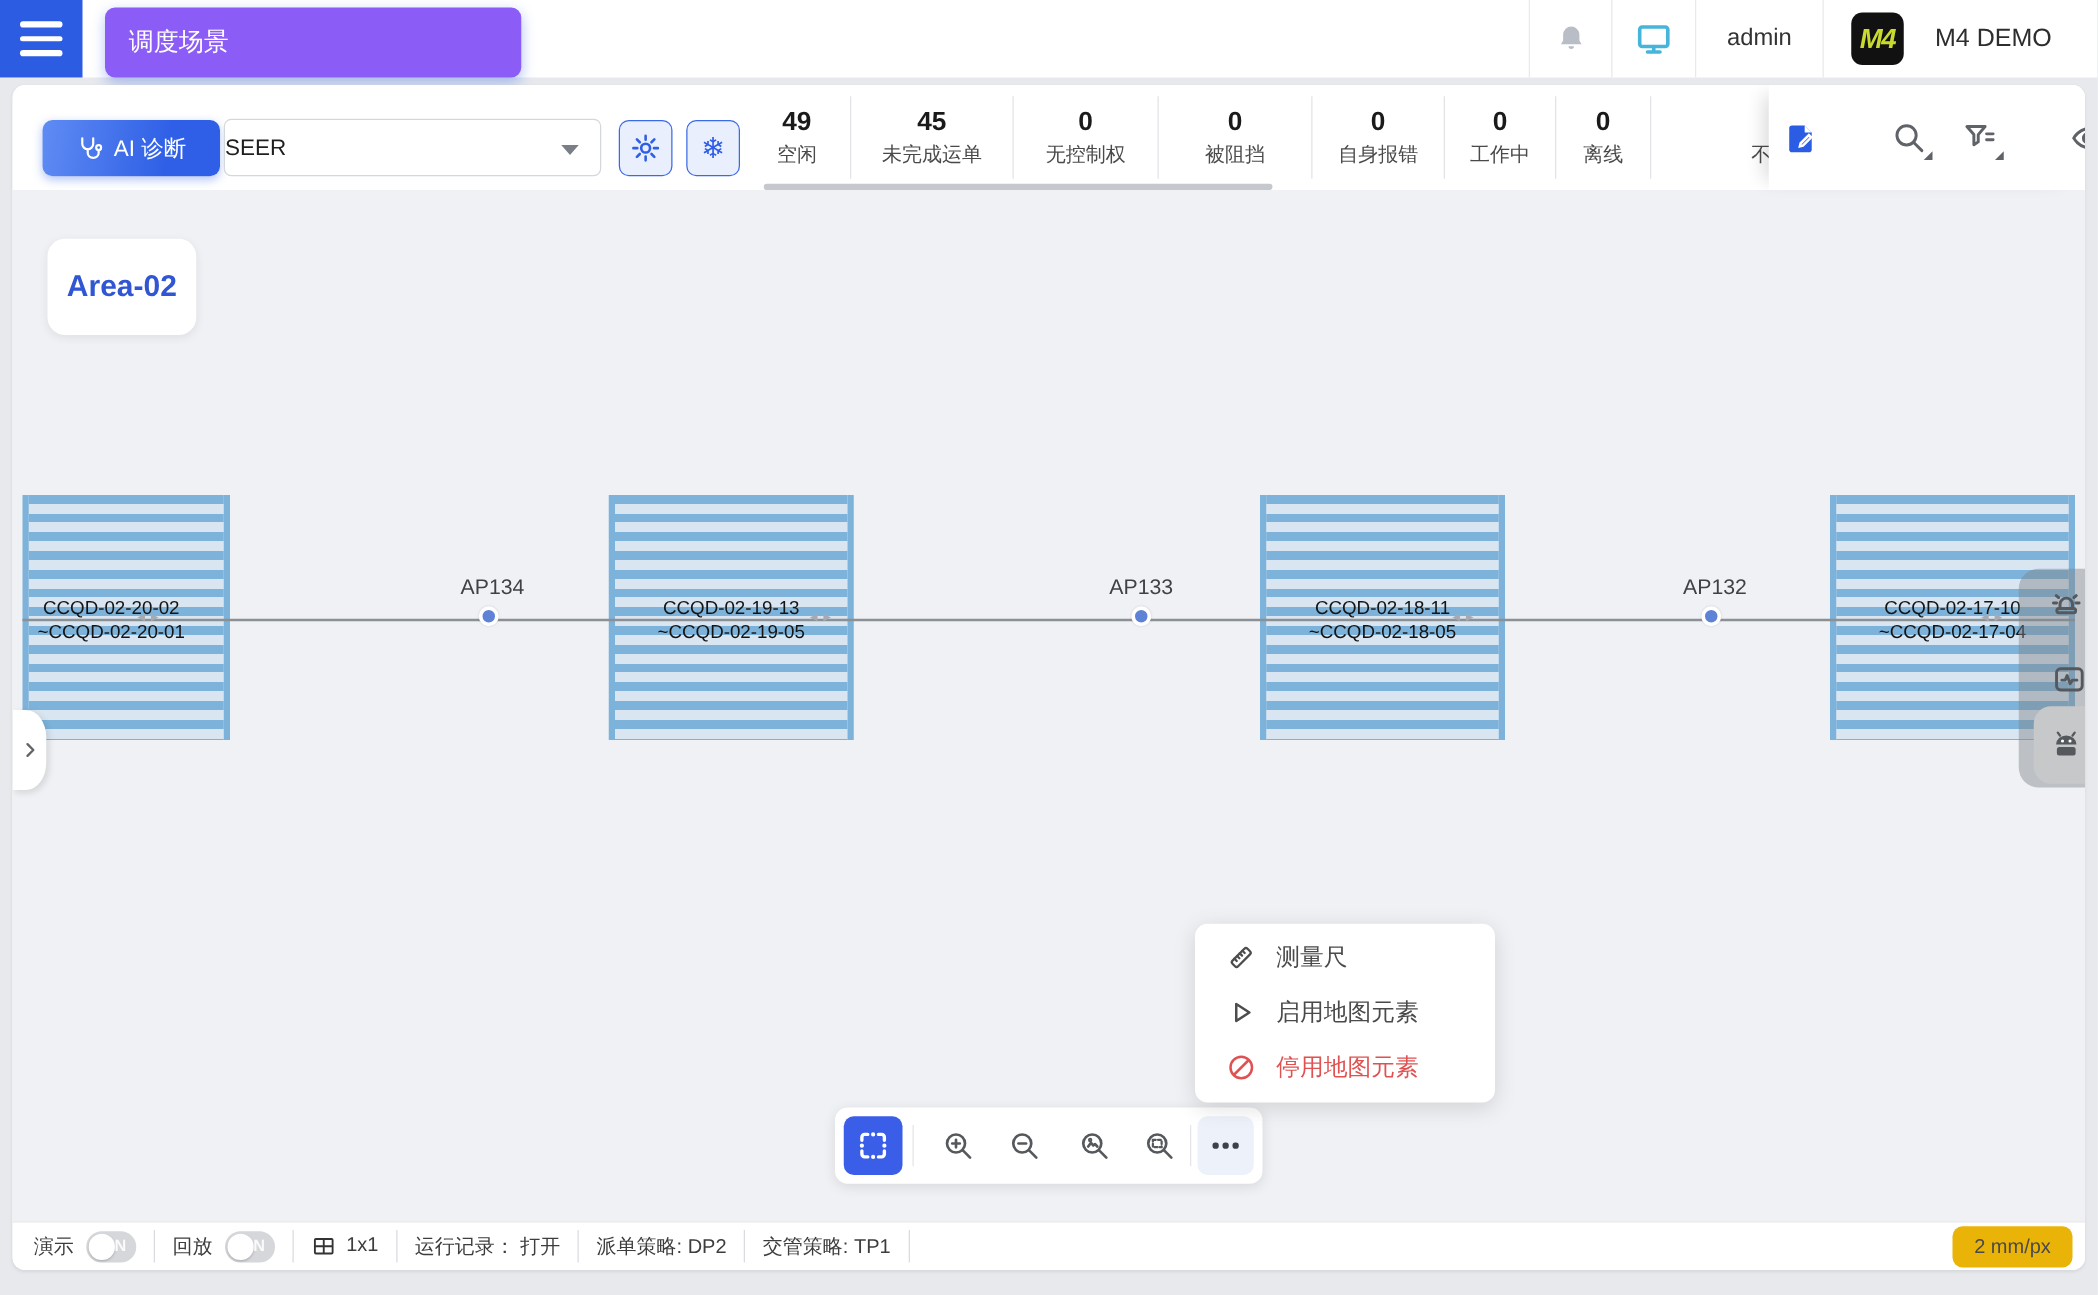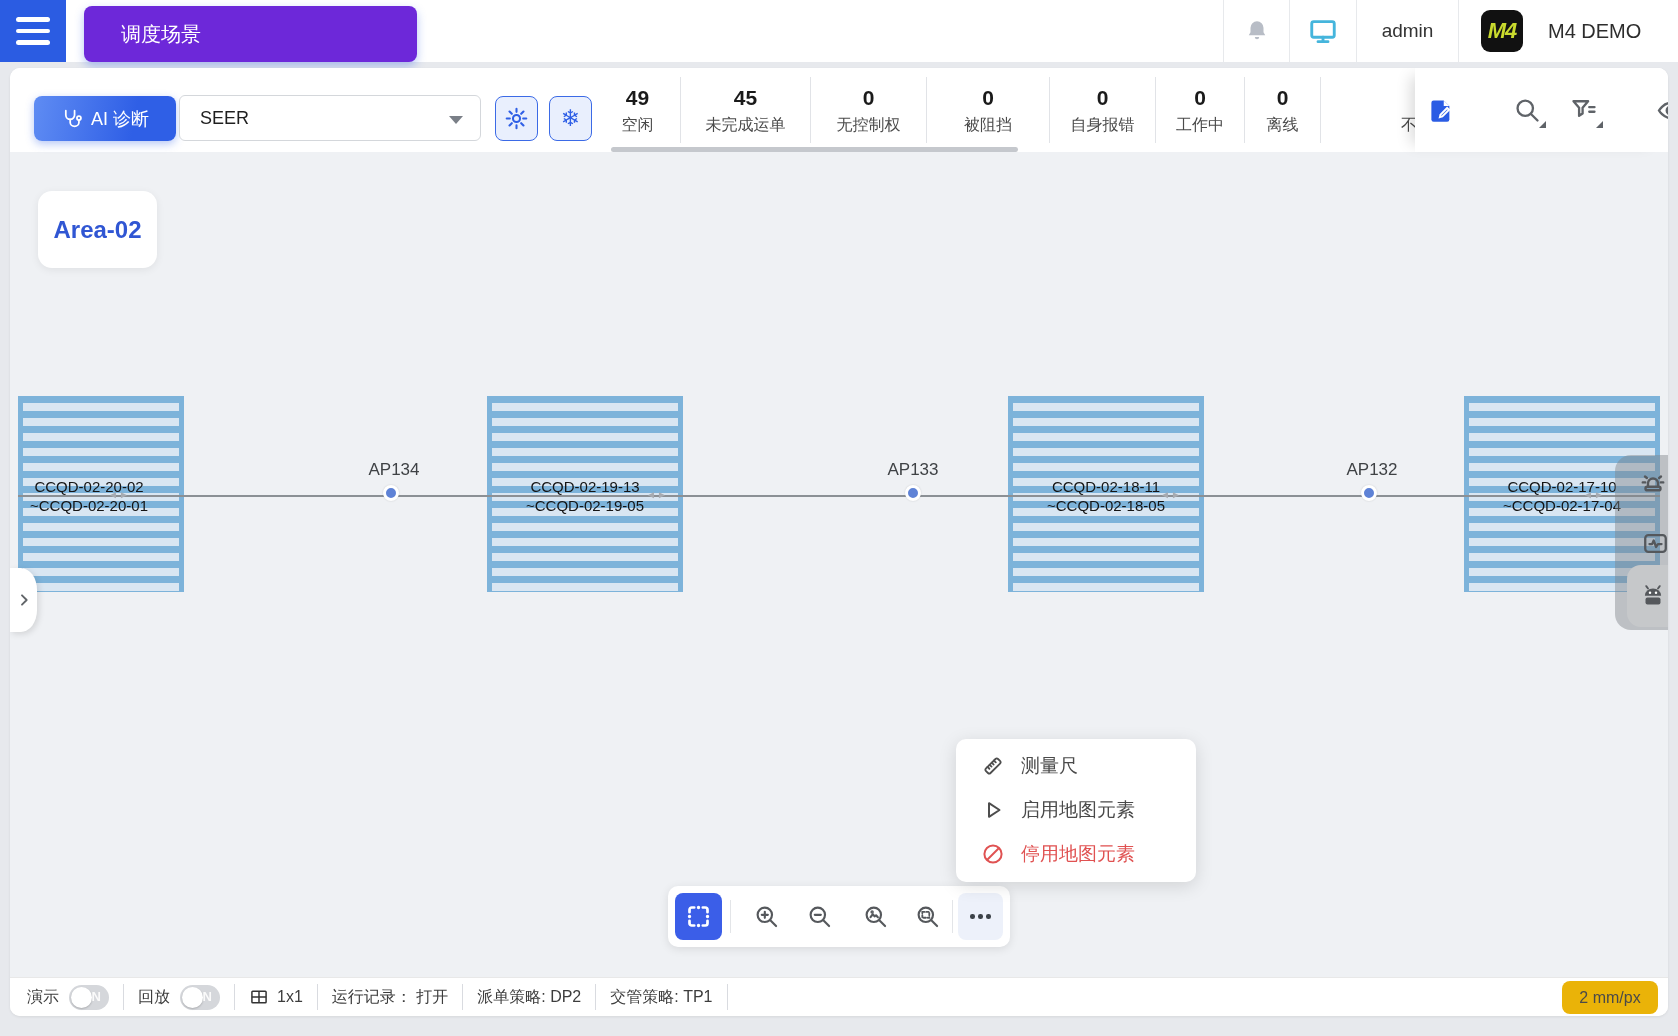--- a/index.html
+++ b/index.html
@@ -7,42 +7,42 @@
   body {
     font-family:"Liberation Sans","DejaVu Sans",sans-serif;
     background:#e7e9ed; position:relative; overflow:hidden;
     -webkit-font-smoothing:antialiased;
   }
   
   .header { position:absolute; left:0; top:0; width:1678px; height:62px; background:#fff; }
   .hamburger { position:absolute; left:0; top:0; width:66px; height:62px; background:#2b5ce2;
     display:flex; flex-direction:column; justify-content:center; align-items:center; gap:7px; cursor:pointer; }
   .hamburger i { display:block; width:34px; height:4.5px; background:#fff; border-radius:3px; }
-  .scene-tab { position:absolute; left:84px; top:6px; width:333px; height:56px; background:#6d28d9;
-    border-radius:8px; color:#fff; font-size:20px; line-height:56px; padding-left:37px;
+  .scene-tab { position:absolute; left:84px; top:6px; width:333px; height:56px; background:#8b5cf6;
+    border-radius:8px; color:#fff; font-size:20px; line-height:56px; padding-left:19px;
     box-shadow:0 4px 10px rgba(43,92,226,.35); }
   .header-right { position:absolute; right:0; top:0; height:62px; display:flex; align-items:stretch;margin-left:18px; }
   .hcell { border-left:1px solid #e7e9ec; display:flex; align-items:center; justify-content:center; }
   .hcell.bell-c { width:66px; } .hcell.mon-c { width:67px; }
   .hcell.admin-c { width:102px; font-size:19px; color:#333; }
   .hcell.brand-c { width:220px; justify-content:flex-start; padding-left:22px; gap:25px; }
   .m4logo { width:42px; height:42px; background:#111; border-radius:9px; display:flex; align-items:center; justify-content:center;
     color:#c9da2e; font-weight:bold; font-style:italic; font-size:22px; letter-spacing:-1px; }
   .brand-txt { font-size:20px; color:#2d2d2d; }
   
   .container { position:absolute; left:10px; top:68px; width:1658px; height:948px; background:#fff;
     border-radius:10px; overflow:hidden; box-shadow:0 1px 3px rgba(0,0,0,.08); }
   
   .toolbar { position:absolute; left:0; top:0; width:1658px; height:84px; background:#fff; z-index:20; }
   .ai-btn { position:absolute; left:24px; top:28px; width:142px; height:45px; border:none; cursor:pointer;
     background:linear-gradient(100deg,#5f8cf3 0%,#2f5fe6 70%); border-radius:8px; color:#fff; font-size:18px;
     display:flex; align-items:center; justify-content:center; gap:9px; box-shadow:0 3px 8px rgba(47,95,230,.35); }
   .scene-select { position:absolute; left:169px; top:27px; width:302px; height:46px; background:#fff;
     border:1px solid #d4d7db; border-radius:6px; font-size:18px; color:#1f1f1f; display:flex; align-items:center;
-    padding-left:20px; cursor:pointer; }
+    cursor:pointer; }
   .caret-down { position:absolute; right:17px; top:20px; width:0; height:0;
     border-left:7px solid transparent; border-right:7px solid transparent; border-top:8px solid #7a7f87; }
   .sq-btn { position:absolute; top:28px; width:43px; height:45px; background:#e9effd; border:1px solid #3b6ae6;
     border-radius:8px; display:flex; align-items:center; justify-content:center; cursor:pointer; }
   .sq-btn.gear { left:485px; } .sq-btn.snow { left:539px; color:#2f5fe6; font-size:23px; }
   .stats { position:absolute; left:585px; top:9px; display:flex; height:66px; }
   .stat { display:flex; flex-direction:column; align-items:center; justify-content:center;
     border-right:1px solid #e1e3e7; cursor:pointer; }
   .stat .v { font-size:21px; font-weight:bold; color:#1a1a1a; height:30px; line-height:30px; }
   .stat .l { font-size:16px; color:#4a4a4a; height:24px; line-height:24px; }

